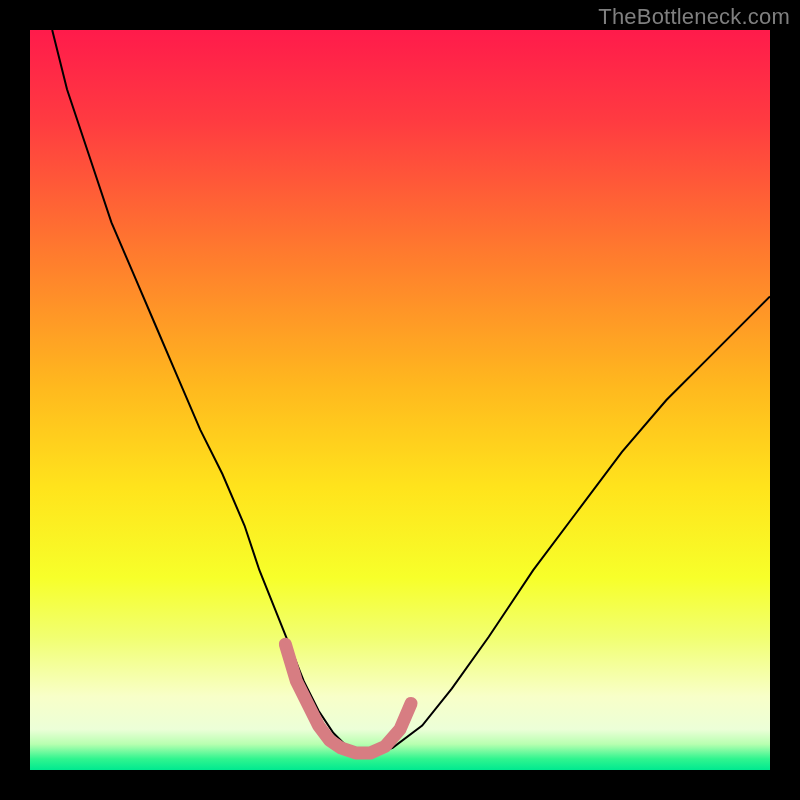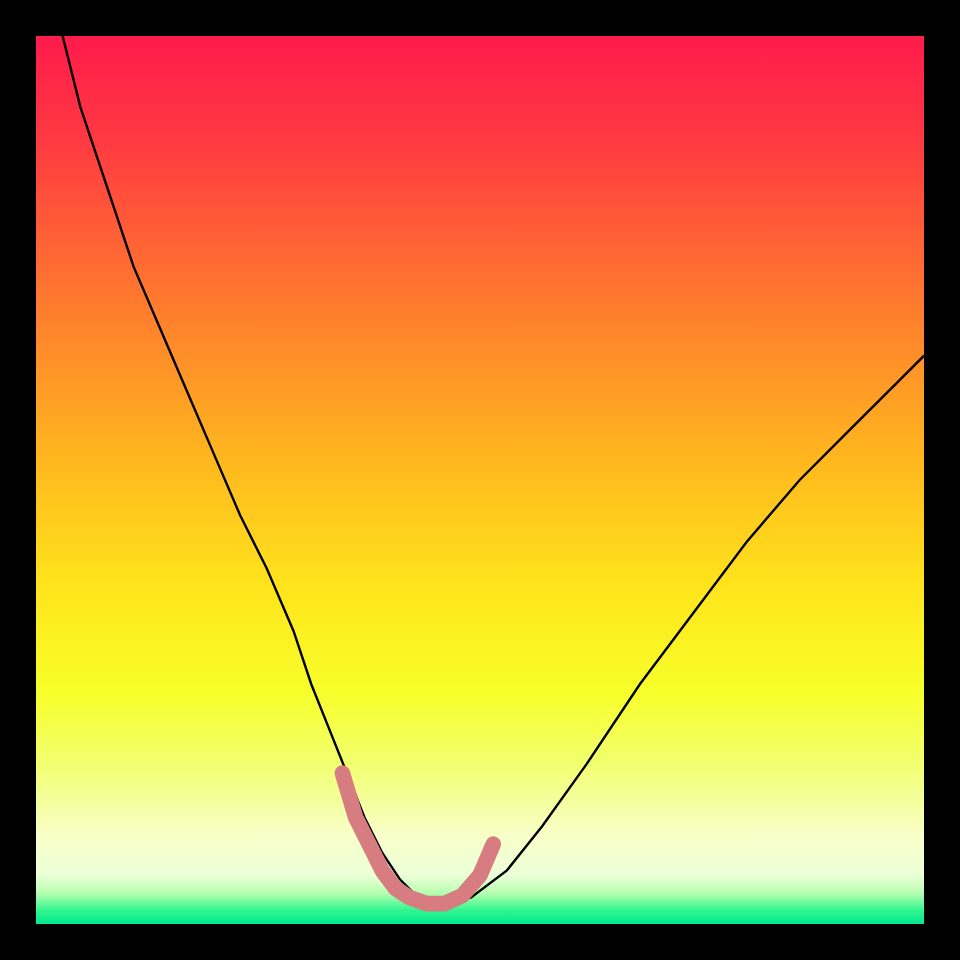--- a/index.html
+++ b/index.html
@@ -35,20 +35,21 @@
     font-weight: 500;
     letter-spacing: 0.2px;
     pointer-events: none;
   }
 </style>
 </head>
 <body>
 
 <div class="frame">
 
+  <div class="watermark">TheBottleneck.com</div>
 
   <svg class="plot" viewBox="0 0 740 740" preserveAspectRatio="none">
     <defs>
       <linearGradient id="bg-grad" x1="0" y1="0" x2="0" y2="1">
       <stop offset="0%" stop-color="#ff1b4b"></stop>
           <stop offset="12%" stop-color="#ff3a41"></stop>
           <stop offset="30%" stop-color="#ff7a2e"></stop>
           <stop offset="48%" stop-color="#ffb81e"></stop>
           <stop offset="62%" stop-color="#ffe41c"></stop>
           <stop offset="74%" stop-color="#f7ff2a"></stop>

